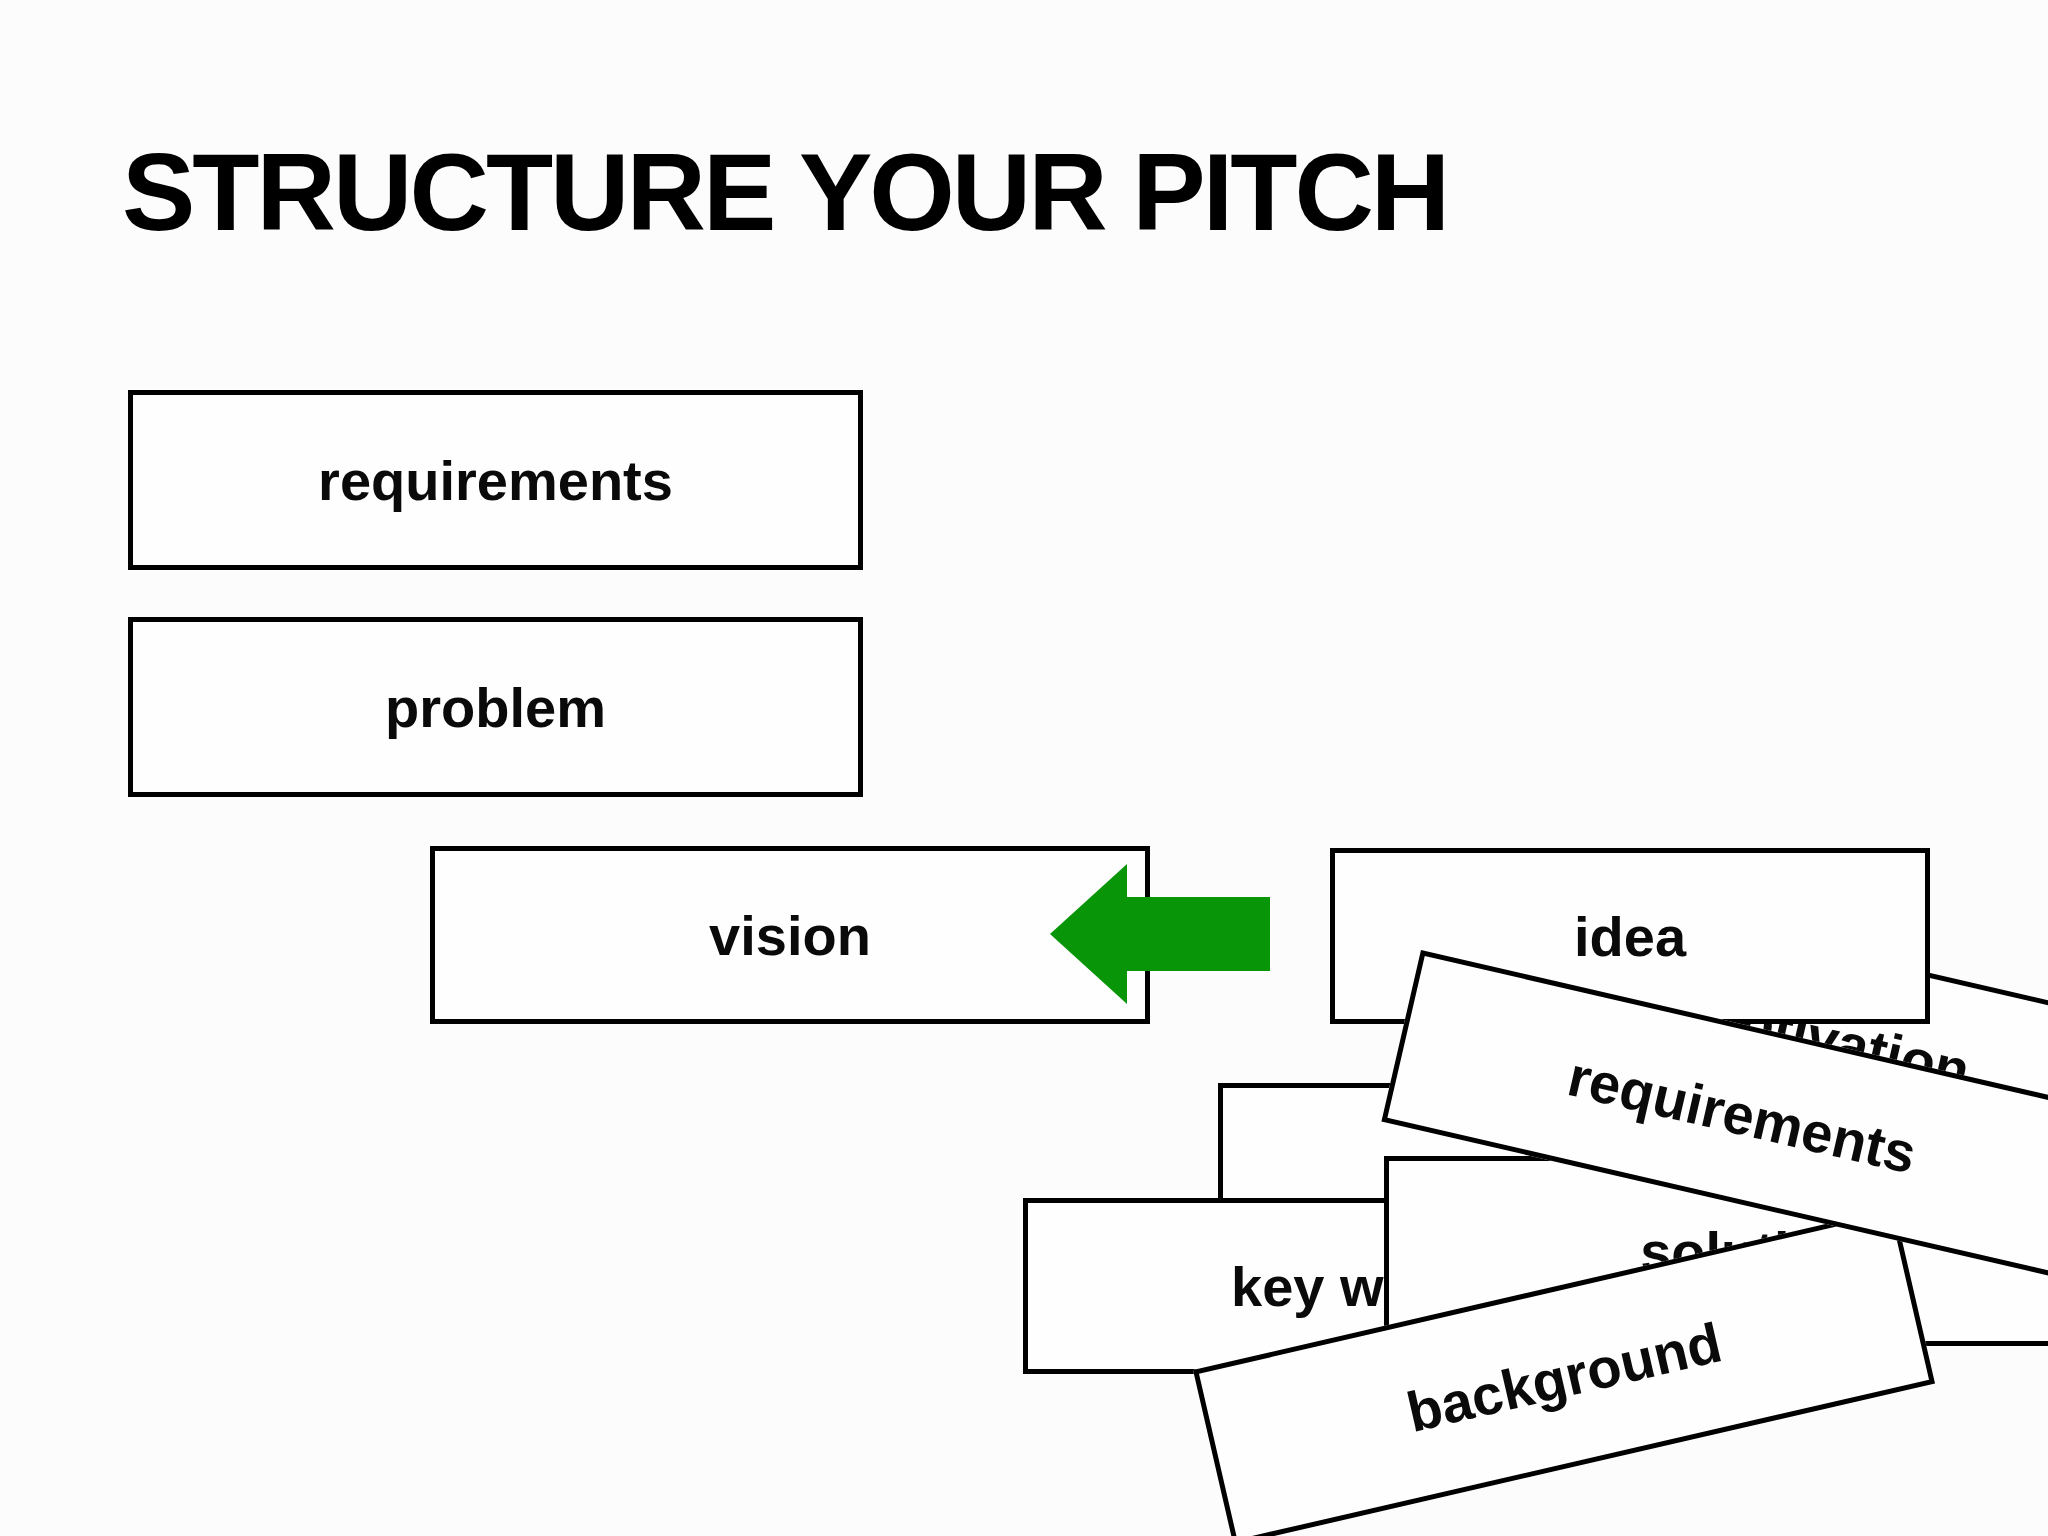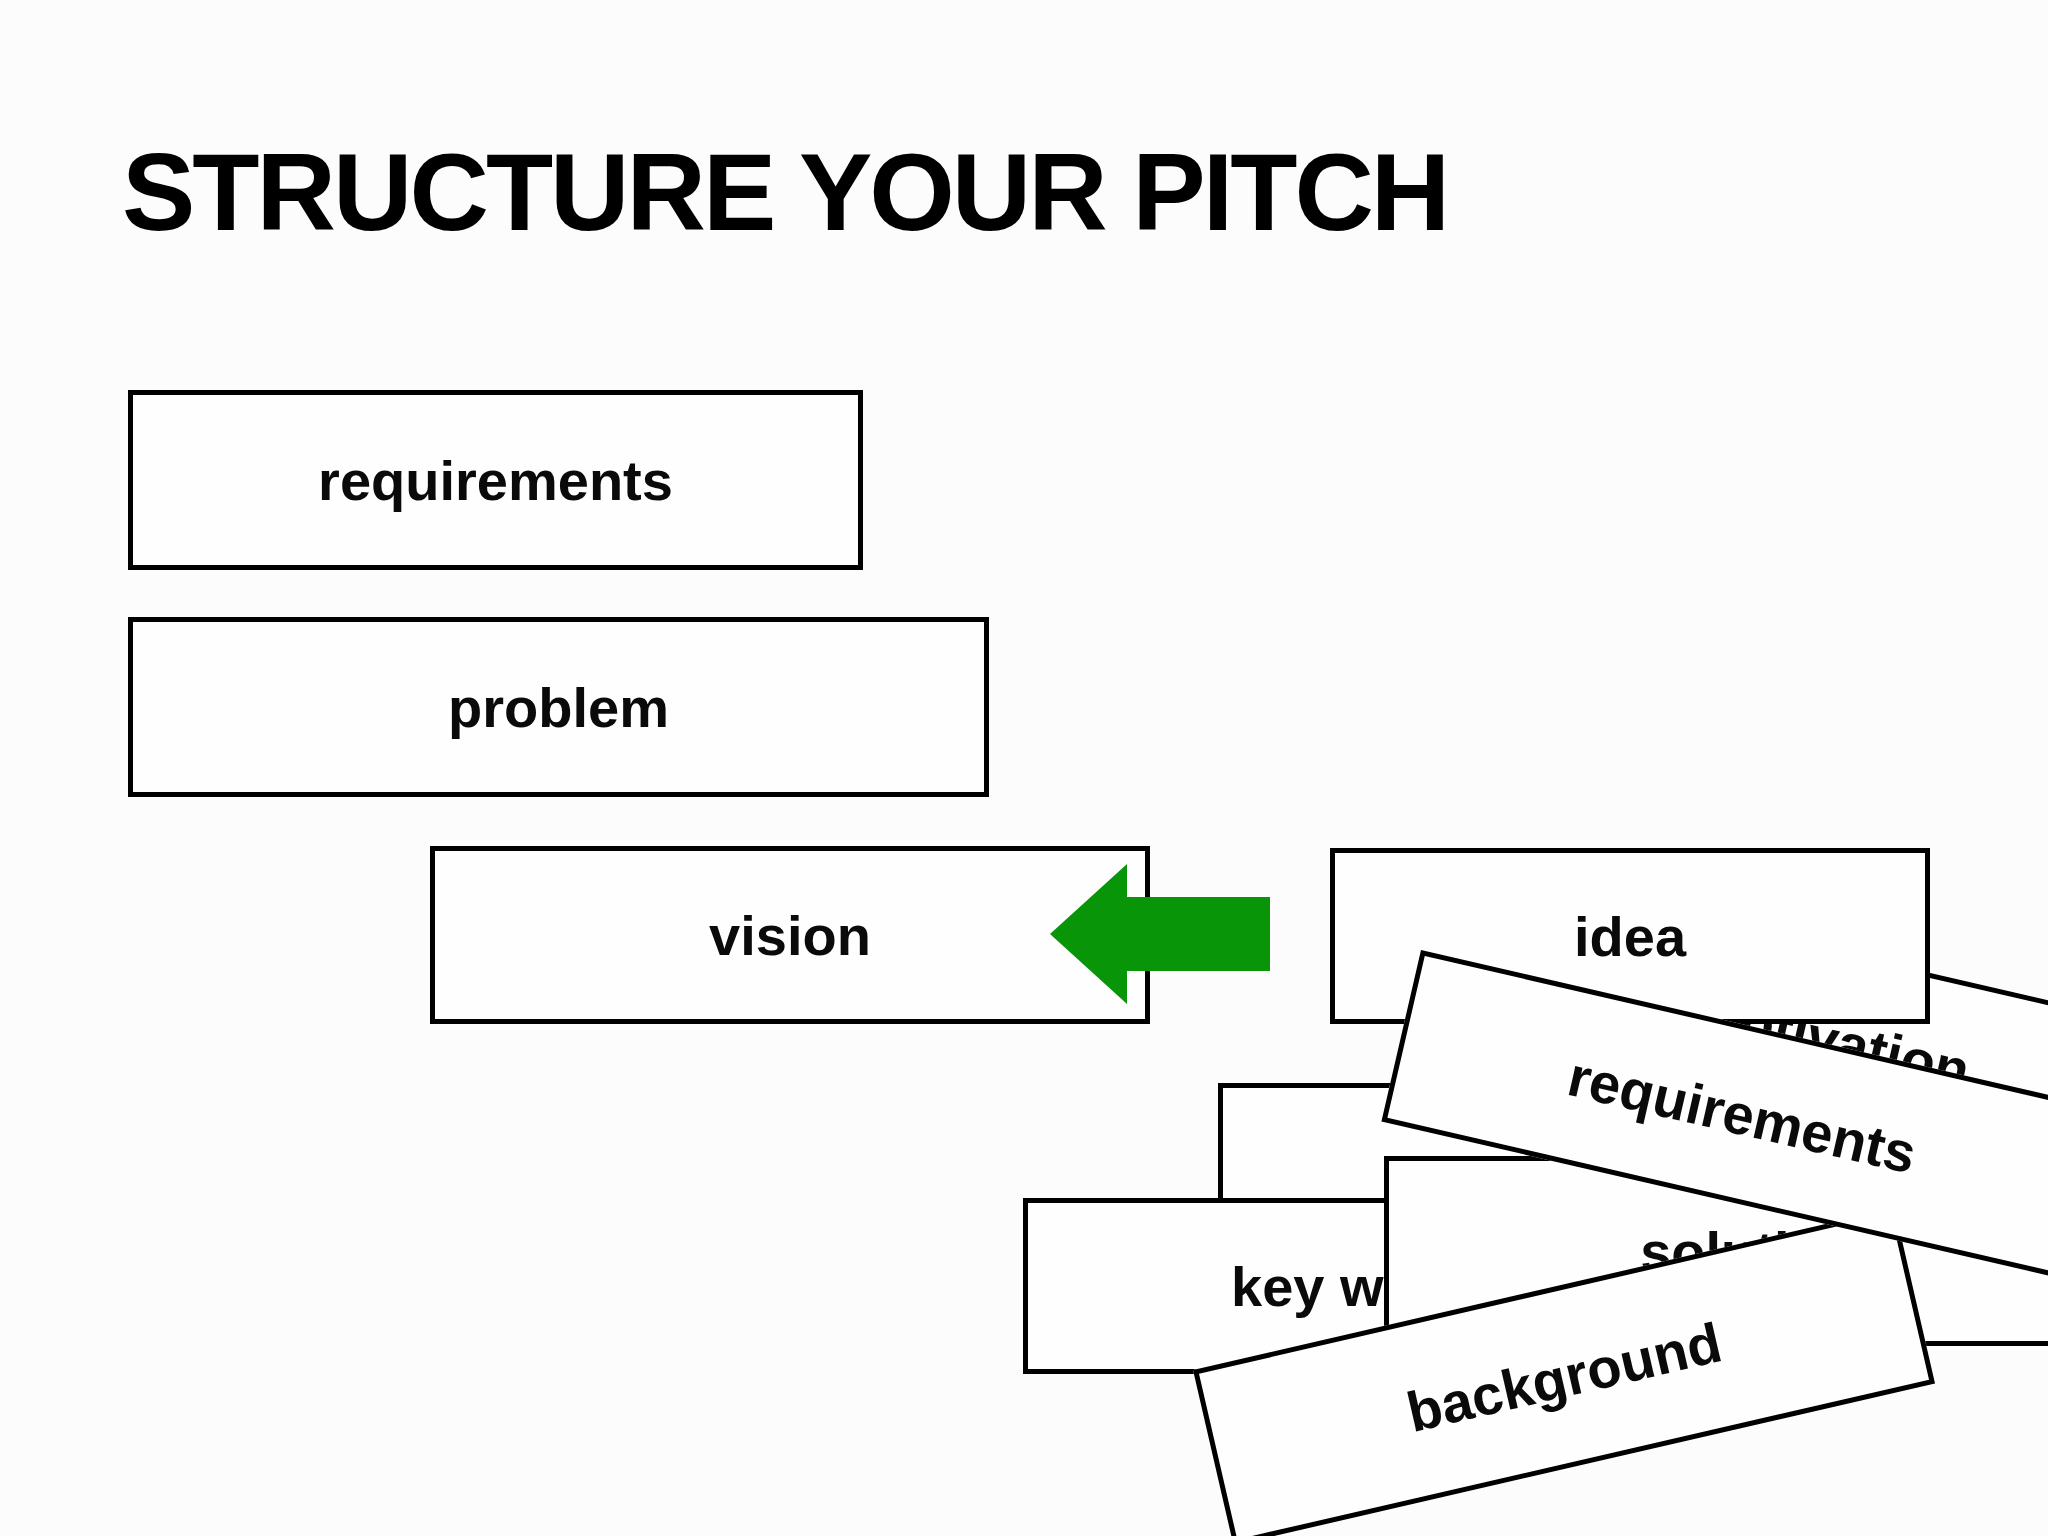--- a/index.html
+++ b/index.html
@@ -32,21 +32,21 @@
     justify-content: center;
   }
   .card-label {
     font-size: 56px;
     font-weight: bold;
     color: #0a0a0a;
     white-space: nowrap;
   }
   
   #card-introduction { left: 128px; top: 390px;  width: 735px; height: 180px; z-index: 2; }
-  #card-problem      { left: 128px; top: 617px;  width: 861px; height: 180px; z-index: 2; justify-content: center; }
+  #card-problem      { left: 128px; top: 617px;  width: 735px; height: 180px; z-index: 2; justify-content: center; }
   #card-vision       { left: 430px; top: 846px;  width: 720px; height: 178px; z-index: 2; }
   
   #card-motivation   { left: 1480px; top: 869px;  width: 760px; height: 175px; z-index: 1;
                        transform: rotate(13deg); transform-origin: top left; }
   #card-idea         { left: 1330px; top: 848px;  width: 600px; height: 176px; z-index: 2; }
   #card-hidden       { left: 1218px; top: 1083px; width: 620px; height: 170px; z-index: 3; }
   #card-key-words    { left: 1023px; top: 1198px; width: 690px; height: 176px; z-index: 4; }
   #card-solution     { left: 1384px; top: 1156px; width: 730px; height: 190px; z-index: 5; }
   #card-background   { left: 1193px; top: 1370px; width: 720px; height: 180px; z-index: 6;
                        transform: rotate(-13deg); transform-origin: top left; }

